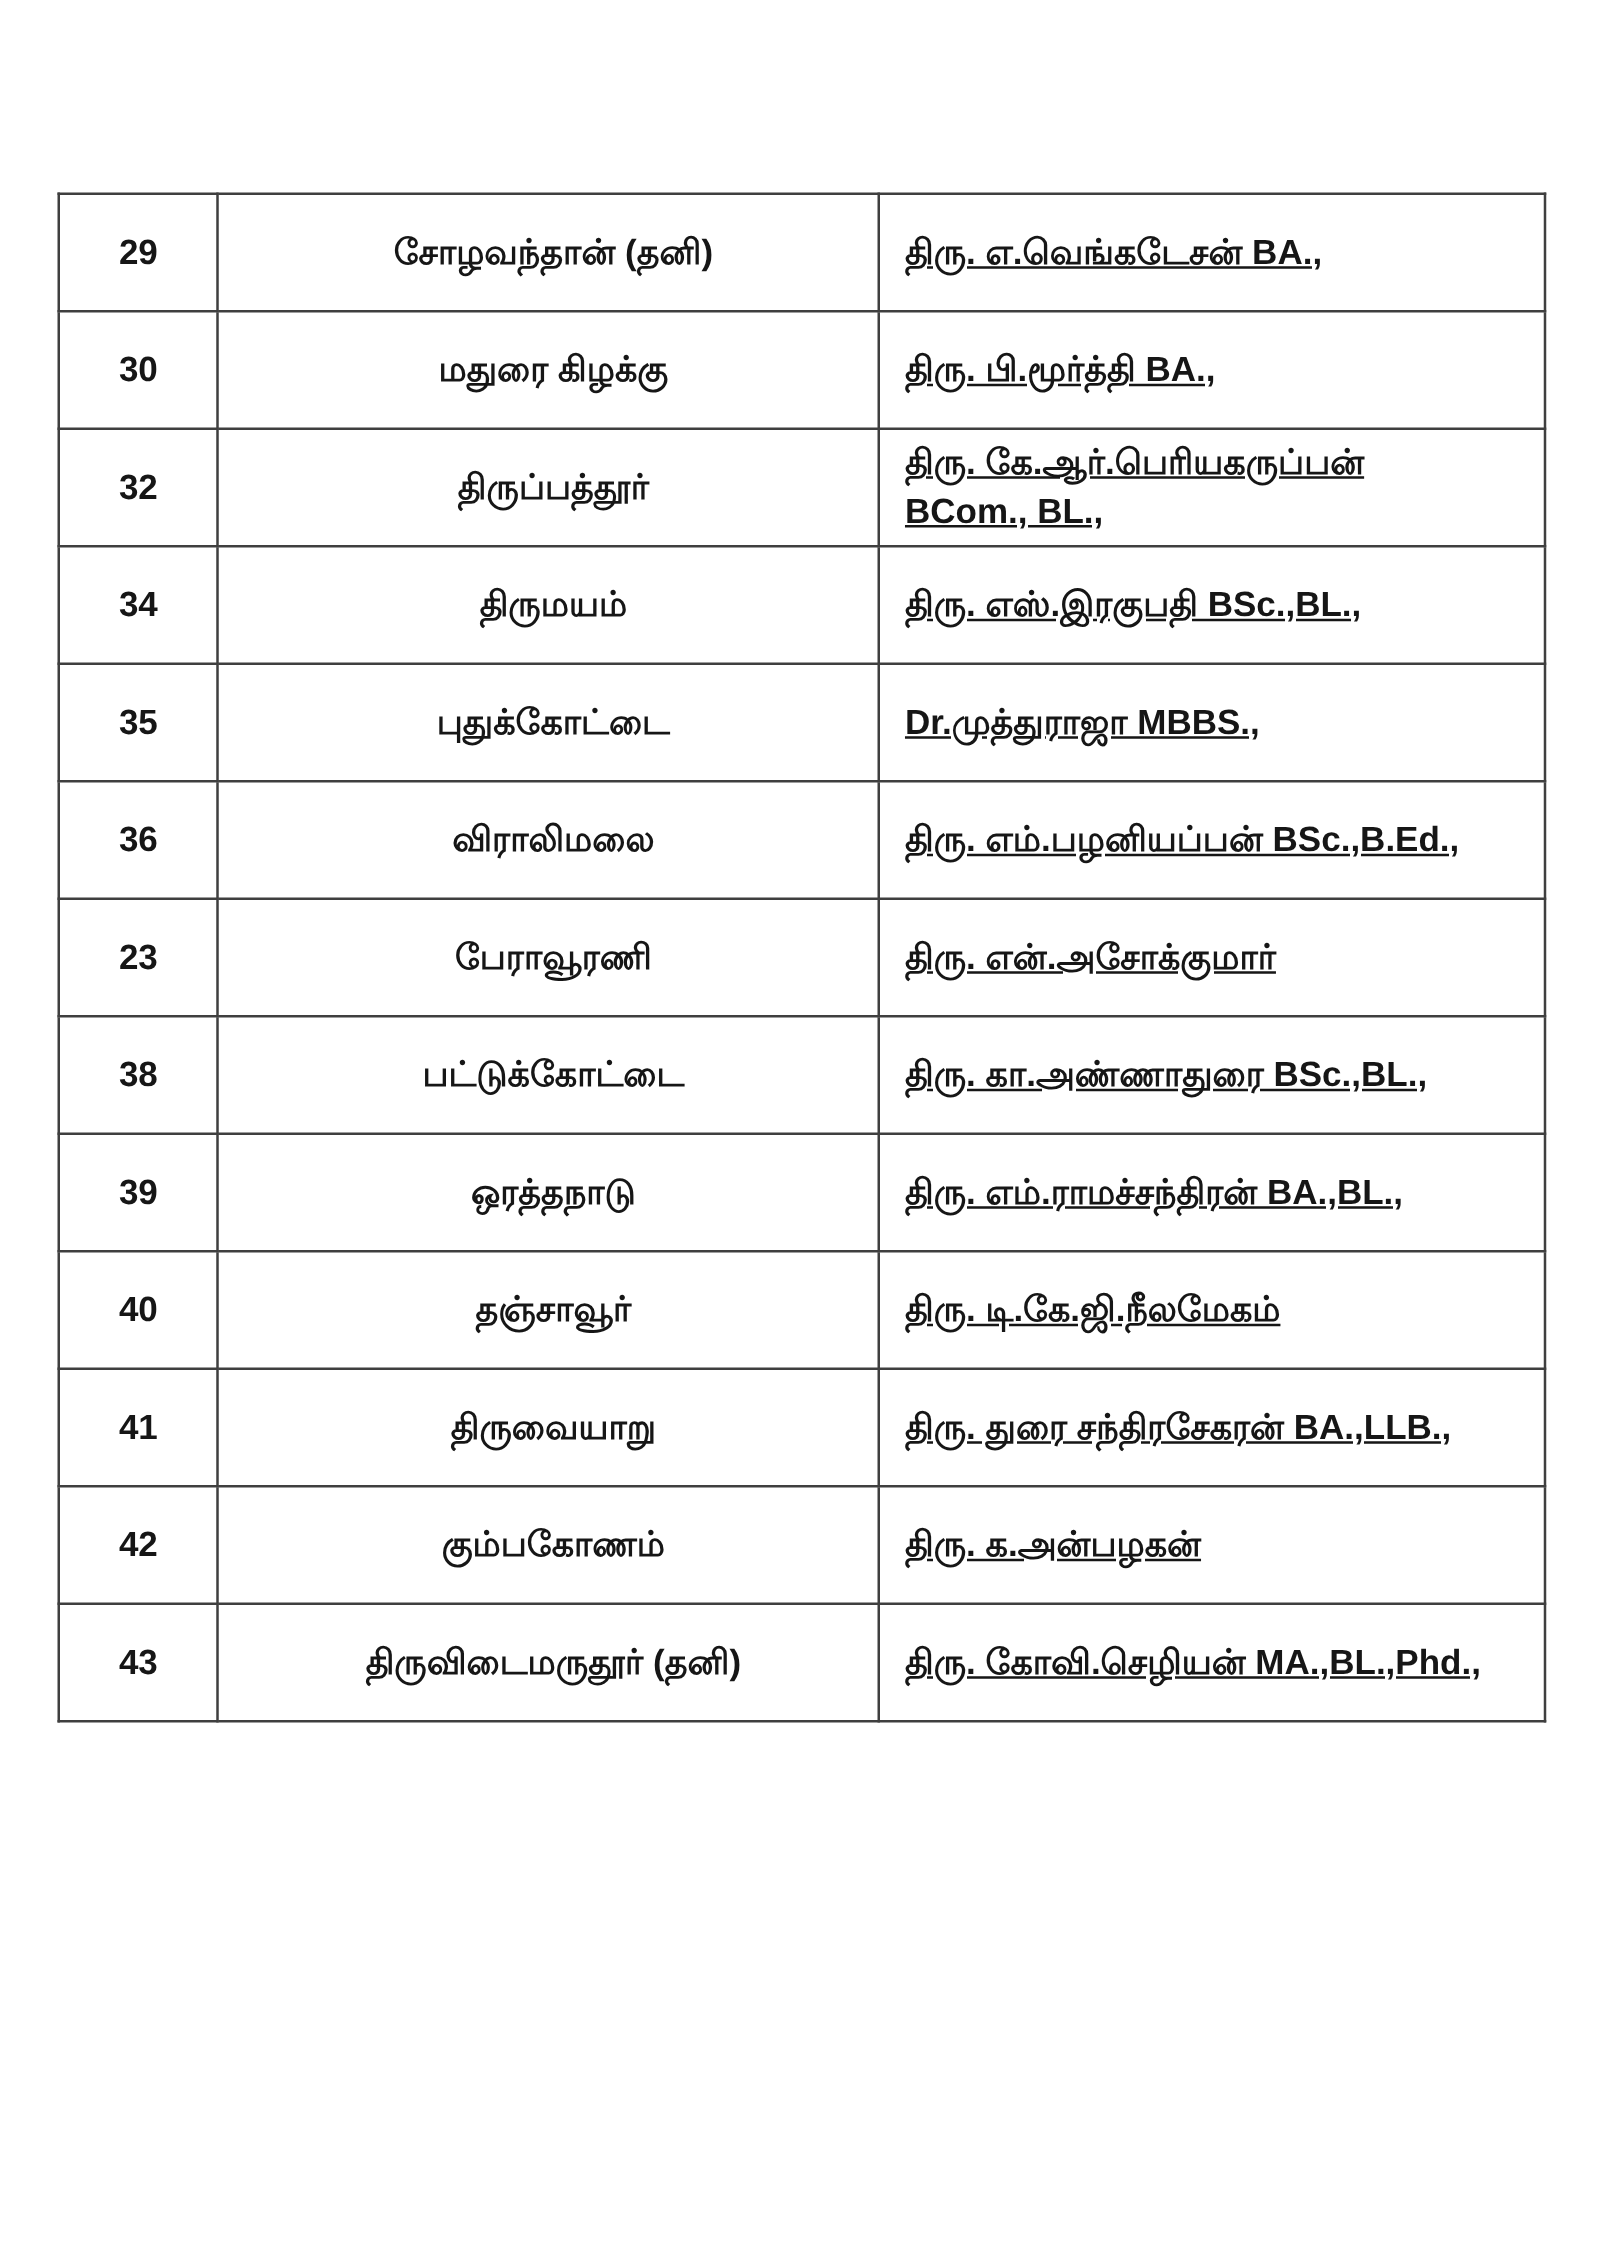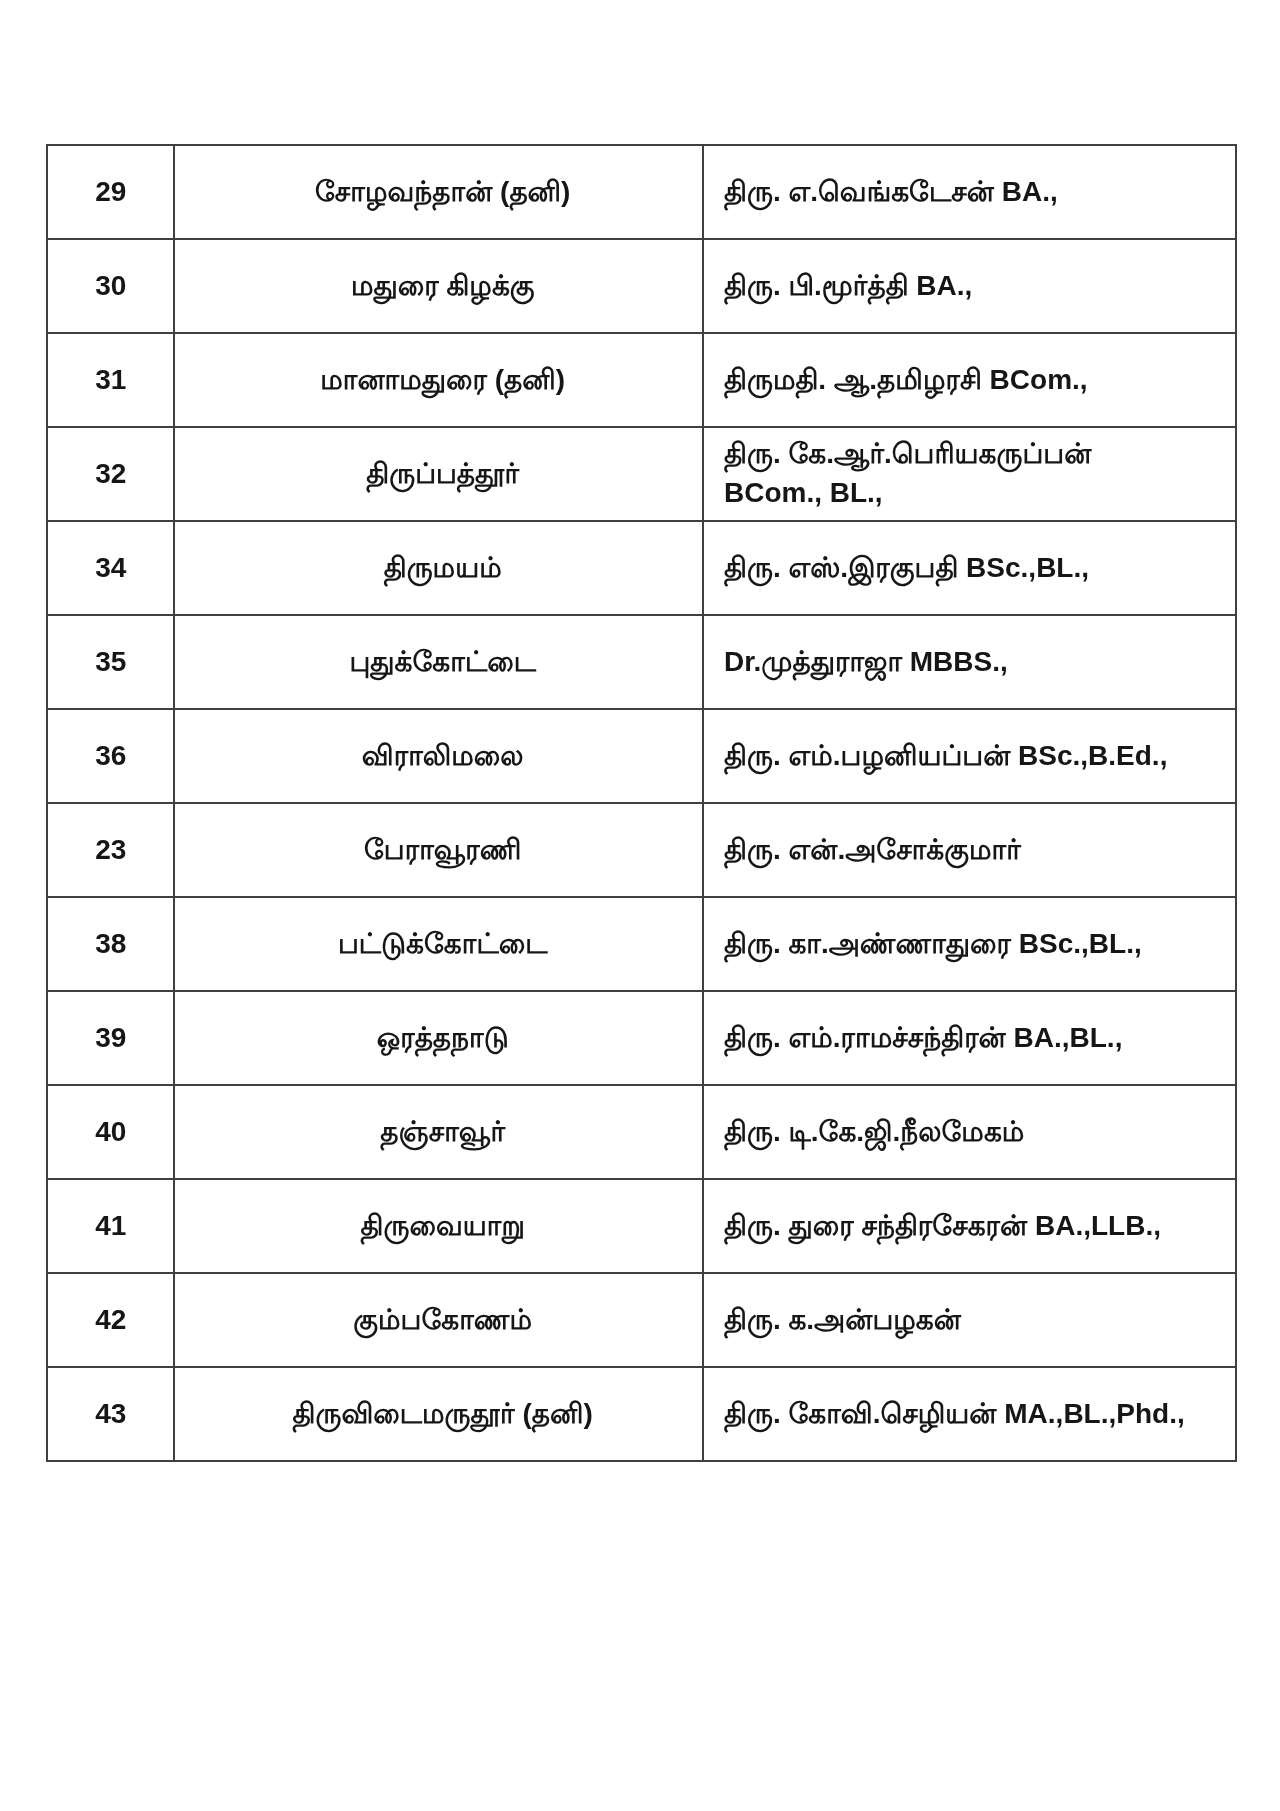--- a/index.html
+++ b/index.html
@@ -11,21 +11,21 @@
   .page {
     position: relative;
     width: 1280px;
     height: 1811px;
     background: #ffffff;
     overflow: hidden;
   }
   table.candidate-table {
     position: absolute;
     left: 46px;
-    top: 144px;
+    top: 154px;
     width: 1191px;
     border-collapse: collapse;
     table-layout: fixed;
   }
   table.candidate-table td {
     border: 2px solid #3f3f3f;
     vertical-align: middle;
     color: #161616;
     font-weight: bold;
     font-size: 28px;
@@ -42,45 +42,41 @@
   td.c-const {
     width: 477px;
     text-align: center;
     padding: 0 10px 0 18px;
   }
   td.c-cand {
     width: 481px;
     text-align: left;
     padding: 0 10px 0 20px;
     white-space: pre-line;
+    text-decoration: underline;
   }
 </style>
 </head>
 <body>
 
 <div class="page">
   <table class="candidate-table">
     <tbody>
   <tr>
     <td class="c-no">29</td>
     <td class="c-const">சோழவந்தான் (தனி)</td>
     <td class="c-cand">திரு. எ.வெங்கடேசன் BA.,</td>
   </tr>
 
   <tr>
     <td class="c-no">30</td>
     <td class="c-const">மதுரை கிழக்கு</td>
     <td class="c-cand">திரு. பி.மூர்த்தி BA.,</td>
   </tr>
 
-  <tr>
-    <td class="c-no">31</td>
-    <td class="c-const">மானாமதுரை (தனி)</td>
-    <td class="c-cand">திருமதி. ஆ.தமிழரசி BCom.,</td>
-  </tr>
 
   <tr>
     <td class="c-no">32</td>
     <td class="c-const">திருப்பத்தூர்</td>
     <td class="c-cand">திரு. கே.ஆர்.பெரியகருப்பன்
 BCom., BL.,</td>
   </tr>
 
 
   <tr>

